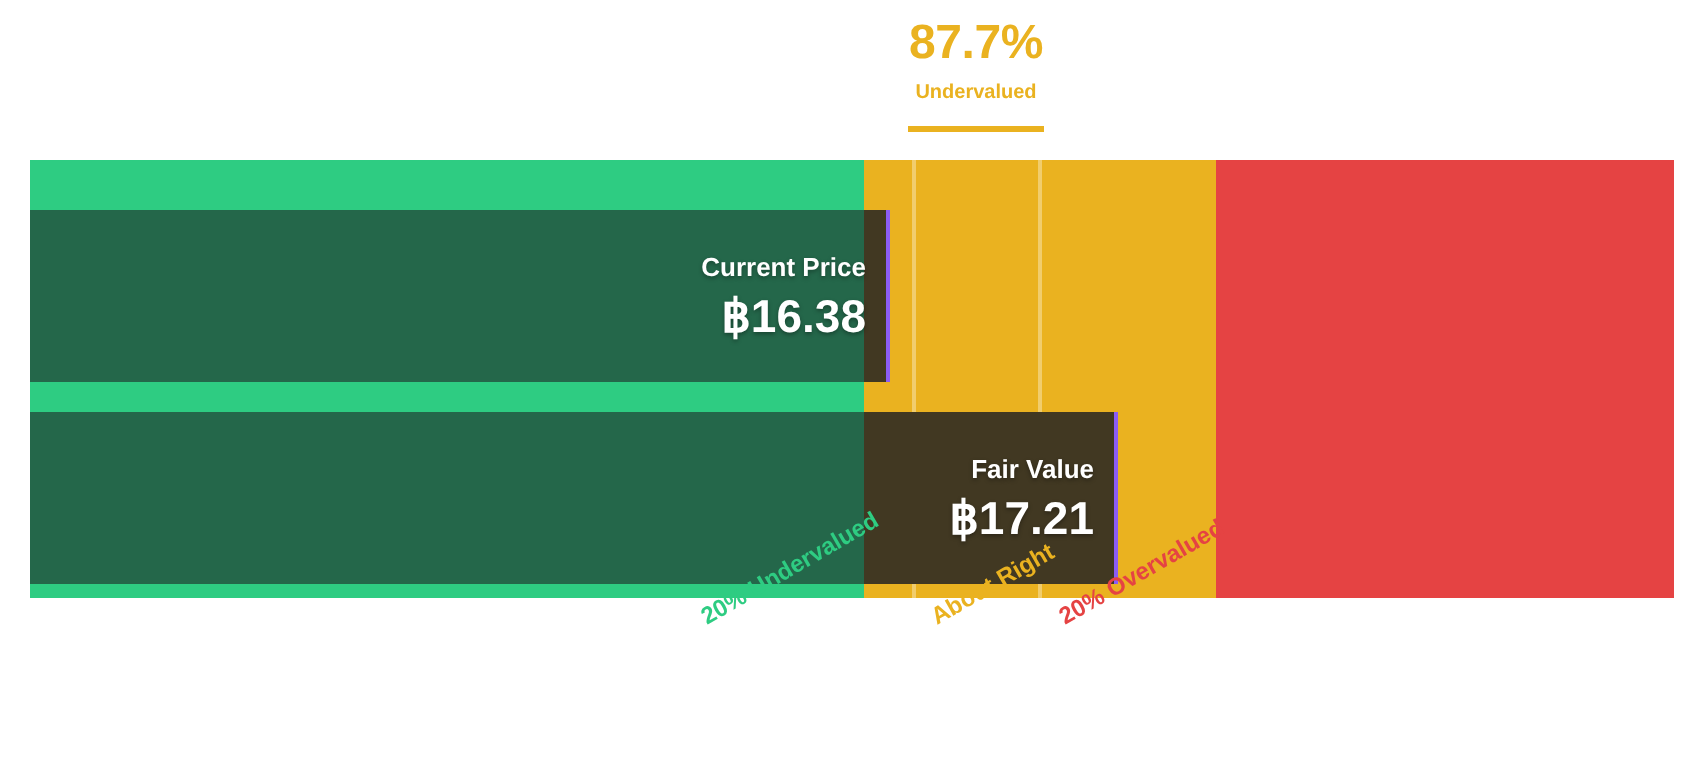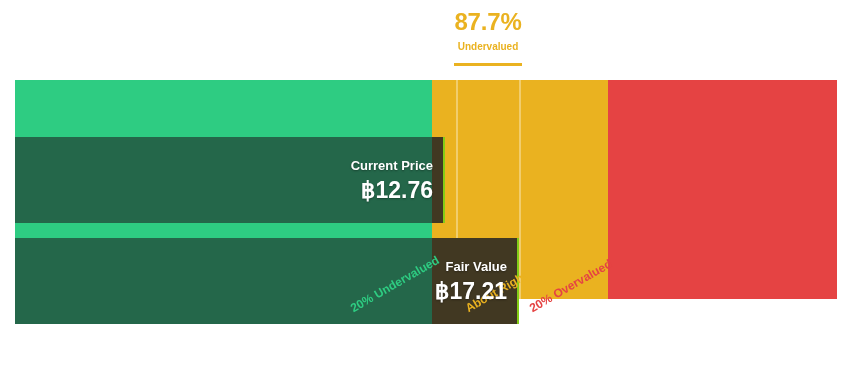--- a/index.html
+++ b/index.html
@@ -71,23 +71,22 @@
     height: 100%;
     width: 2px;
     background: rgba(255,255,255,0.35);
   }
 
   
   .bar {
     position: absolute;
     left: 0;
     height: 86px;
-    border-right: 2px solid #84cc16;
+    border-right: 2px solid #8b5cf6;
     overflow: hidden;
-    margin-top: 32px;
   }
   .bar-fill-dark {
     position: absolute;
     top: 0; left: 0; bottom: 0;
   }
   .bar-fill-olive {
     position: absolute;
     top: 0; bottom: 0;
   }
   .bar-text {
@@ -146,25 +145,25 @@
     <div class="band" style="left:593px; width:229px; background:#e54343;"></div>
 
     <div class="band-divider" style="left:441px;"></div>
     <div class="band-divider" style="left:504px;"></div>
 
     <div class="bar" style="top:25px; width:430px;">
       <div class="bar-fill-dark" style="width:417px; background:#24674a;"></div>
       <div class="bar-fill-olive" style="left:417px; right:0; background:#413822;"></div>
       <div class="bar-text">
         <div class="bar-title">Current Price</div>
-        <div class="bar-value">฿12.76</div>
+        <div class="bar-value">฿16.38</div>
       </div>
     </div>
 
-    <div class="bar" style="top:126px; width:504px;">
+    <div class="bar" style="top:126px; width:544px;">
       <div class="bar-fill-dark" style="width:417px; background:#24674a;"></div>
       <div class="bar-fill-olive" style="left:417px; right:0; background:#413822;"></div>
       <div class="bar-text">
         <div class="bar-title">Fair Value</div>
         <div class="bar-value">฿17.21</div>
       </div>
     </div>
 
   </div>
 

